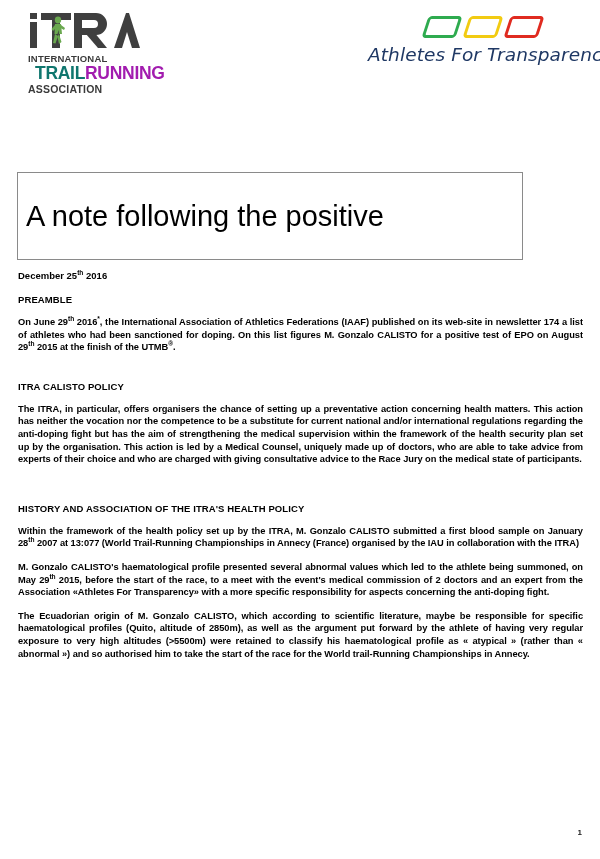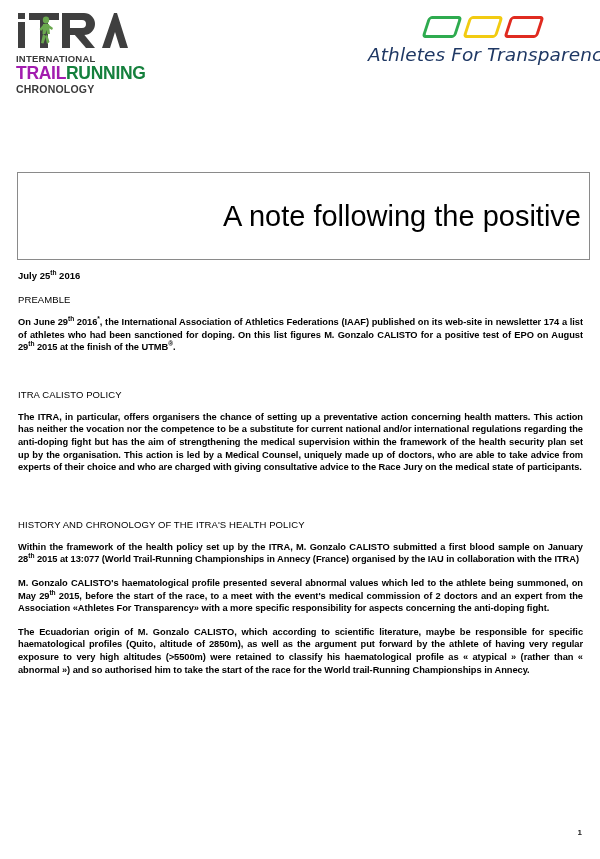--- a/index.html
+++ b/index.html
@@ -27,21 +27,21 @@
   .header {
     position: absolute;
     top: 0; left: 0;
     width: 600px;
     height: 150px;
   }
 
   
   .itra-logo {
     position: absolute;
-    left: 16px;
+    left: 28px;
     top: 10px;
     width: 160px;
   }
   .itra-mark {
     position: relative;
     height: 42px;
     width: 112px;
   }
   .itra-mark svg { display: block; }
 
@@ -57,22 +57,22 @@
     line-height: 11px;
     font-family: "Liberation Sans", sans-serif;
   }
   .itra-line-trail {
     font-size: 17.5px;
     font-weight: bold;
     line-height: 19px;
     letter-spacing: -0.3px;
     white-space: nowrap;
   }
-  .itra-trail-green { color: #a21caf; }
-  .itra-run-dark { color: #15803d; }
+  .itra-trail-green { color: #0f766e; margin-left: 7px; }
+  .itra-run-dark { color: #a21caf; }
   .itra-line-assoc {
     font-size: 10.5px;
     font-weight: bold;
     letter-spacing: 0.2px;
     color: #3a3a3a;
     line-height: 12px;
   }
 
   
   .aft-logo {
@@ -108,27 +108,27 @@
     color: #1f3864;
     letter-spacing: 0.1px;
     white-space: nowrap;
   }
 
   
   .title-box {
     position: absolute;
     left: 17px;
     top: 172px;
-    width: 573px;
+    width: 506px;
     height: 88px;
     border: 1px solid #8a8a8a;
     box-sizing: border-box;
     display: flex;
     align-items: center;
-    justify-content: flex-end;
+    justify-content: flex-start;
   }
   .title-text {
     font-family: "Liberation Sans", sans-serif;
     font-size: 29px;
     line-height: 38px;
     text-align: center;
     font-weight: normal;
     color: #000;
     padding: 0 8px;
   }
@@ -141,23 +141,23 @@
     width: 565px;
   }
 
   .date-line {
     font-size: 9.5px;
     font-weight: bold;
     margin-bottom: 13px;
   }
   .sec-head {
     font-size: 9.5px;
-    font-weight: normal;
+    font-weight: bold;
     letter-spacing: 0.1px;
-    margin: 12px 0 11px 0;
+    margin: 4px 0 11px 0;
   }
   p.body-p {
     font-size: 9.3px;
     line-height: 12.6px;
     text-align: justify;
     font-weight: bold;
     margin: 0 0 11px 0;
     letter-spacing: -0.05px;
   }
   sup {
@@ -209,21 +209,21 @@
             <path d="M31 24 L33.5 32 L31 34 L29.5 27 Z"></path>
             <path d="M33 15 L37 18 L36 20 L32.5 18 Z"></path>
             <path d="M27 15 L23.5 19 L25 21 L28 18 Z"></path>
           </g>
         </svg>
       </div>
 
       <div class="itra-words">
         <div class="itra-line-intl">INTERNATIONAL</div>
         <div class="itra-line-trail"><span class="itra-trail-green">TRAIL</span><span class="itra-run-dark">RUNNING</span></div>
-        <div class="itra-line-assoc">CHRONOLOGY</div>
+        <div class="itra-line-assoc">ASSOCIATION</div>
       </div>
     </div>
 
     <div class="aft-logo">
       <div class="aft-shapes">
         <div class="para green"></div>
         <div class="para yellow"></div>
         <div class="para red"></div>
       </div>
       <div class="aft-text">Athletes For Transparency</div>
@@ -232,32 +232,32 @@
 
   <div class="title-box">
     <div class="title-text">
       <span>A note following the positive</span><br>
     </div>
   </div>
 
   <div class="content">
 
     <div class="date-line">
-      <span>July 25</span><sup>th</sup> <span>2016</span>
+      <span>December 25</span><sup>th</sup> <span>2016</span>
     </div>
 
     <div id="sections-root">
         <div class="sec-head">PREAMBLE</div>
         <p class="body-p"><span>On June 29</span><sup>th</sup><span> 2016</span><sup>*</sup><span>, the International Association of Athletics Federations (IAAF)  published on its web-site in newsletter 174 a list of athletes who had been sanctioned for doping. On this list figures M. Gonzalo CALISTO for a positive test of EPO on August 29</span><sup>th</sup><span> 2015 at the finish of the  UTMB</span><sup>®</sup><span>.</span></p>
         <div class="spacer-md"></div>
         <div class="sec-head">ITRA CALISTO POLICY</div>
         <p class="body-p"><span>The ITRA, in particular, offers organisers the chance of setting up a preventative action concerning health matters. This action has neither the vocation nor the competence to be a substitute for  current national and/or international regulations regarding the anti-doping fight but has the aim of strengthening the medical supervision within the framework of the health security plan set up by the organisation. This action is led by a Medical Counsel, uniquely made up of doctors, who are able to take advice from experts of their choice and who are charged with giving consultative advice to the Race Jury on the medical state of participants.</span></p>
         <div class="spacer-lg"></div>
-        <div class="sec-head">HISTORY AND CHRONOLOGY OF THE ITRA'S HEALTH POLICY</div>
-        <p class="body-p"><span>Within the framework of the health policy set up by the ITRA, M. Gonzalo CALISTO submitted a first blood sample on January 28</span><sup>th</sup><span> 2015 at 13:077 (World Trail-Running Championships in Annecy (France) organised by the IAU in collaboration with the ITRA)</span></p>
+        <div class="sec-head">HISTORY AND ASSOCIATION OF THE ITRA'S HEALTH POLICY</div>
+        <p class="body-p"><span>Within the framework of the health policy set up by the ITRA, M. Gonzalo CALISTO submitted a first blood sample on January 28</span><sup>th</sup><span> 2007 at 13:077 (World Trail-Running Championships in Annecy (France) organised by the IAU in collaboration with the ITRA)</span></p>
         <p class="body-p"><span>M. Gonzalo CALISTO's  haematological profile presented several abnormal values which led to the athlete being summoned, on May 29</span><sup>th</sup><span> 2015, before the start of the race, to a meet with the event's medical commission of 2 doctors and an expert from the Association «Athletes For Transparency» with a more specific responsibility for aspects concerning the anti-doping fight.</span></p>
         <p class="body-p"><span>The Ecuadorian origin of M. Gonzalo CALISTO, which according to scientific literature, maybe be responsible for specific haematological profiles (Quito, altitude of 2850m), as well as the argument put forward by the athlete of having very regular exposure to very high altitudes  (&gt;5500m) were retained to classify his haematological profile  as  « atypical » (rather than « abnormal ») and so authorised him to take the start of the race for the World trail-Running Championships in Annecy.</span></p>
       </div>
 
   </div>
 
   <div class="page-number">1</div>
 
 </div>
 

